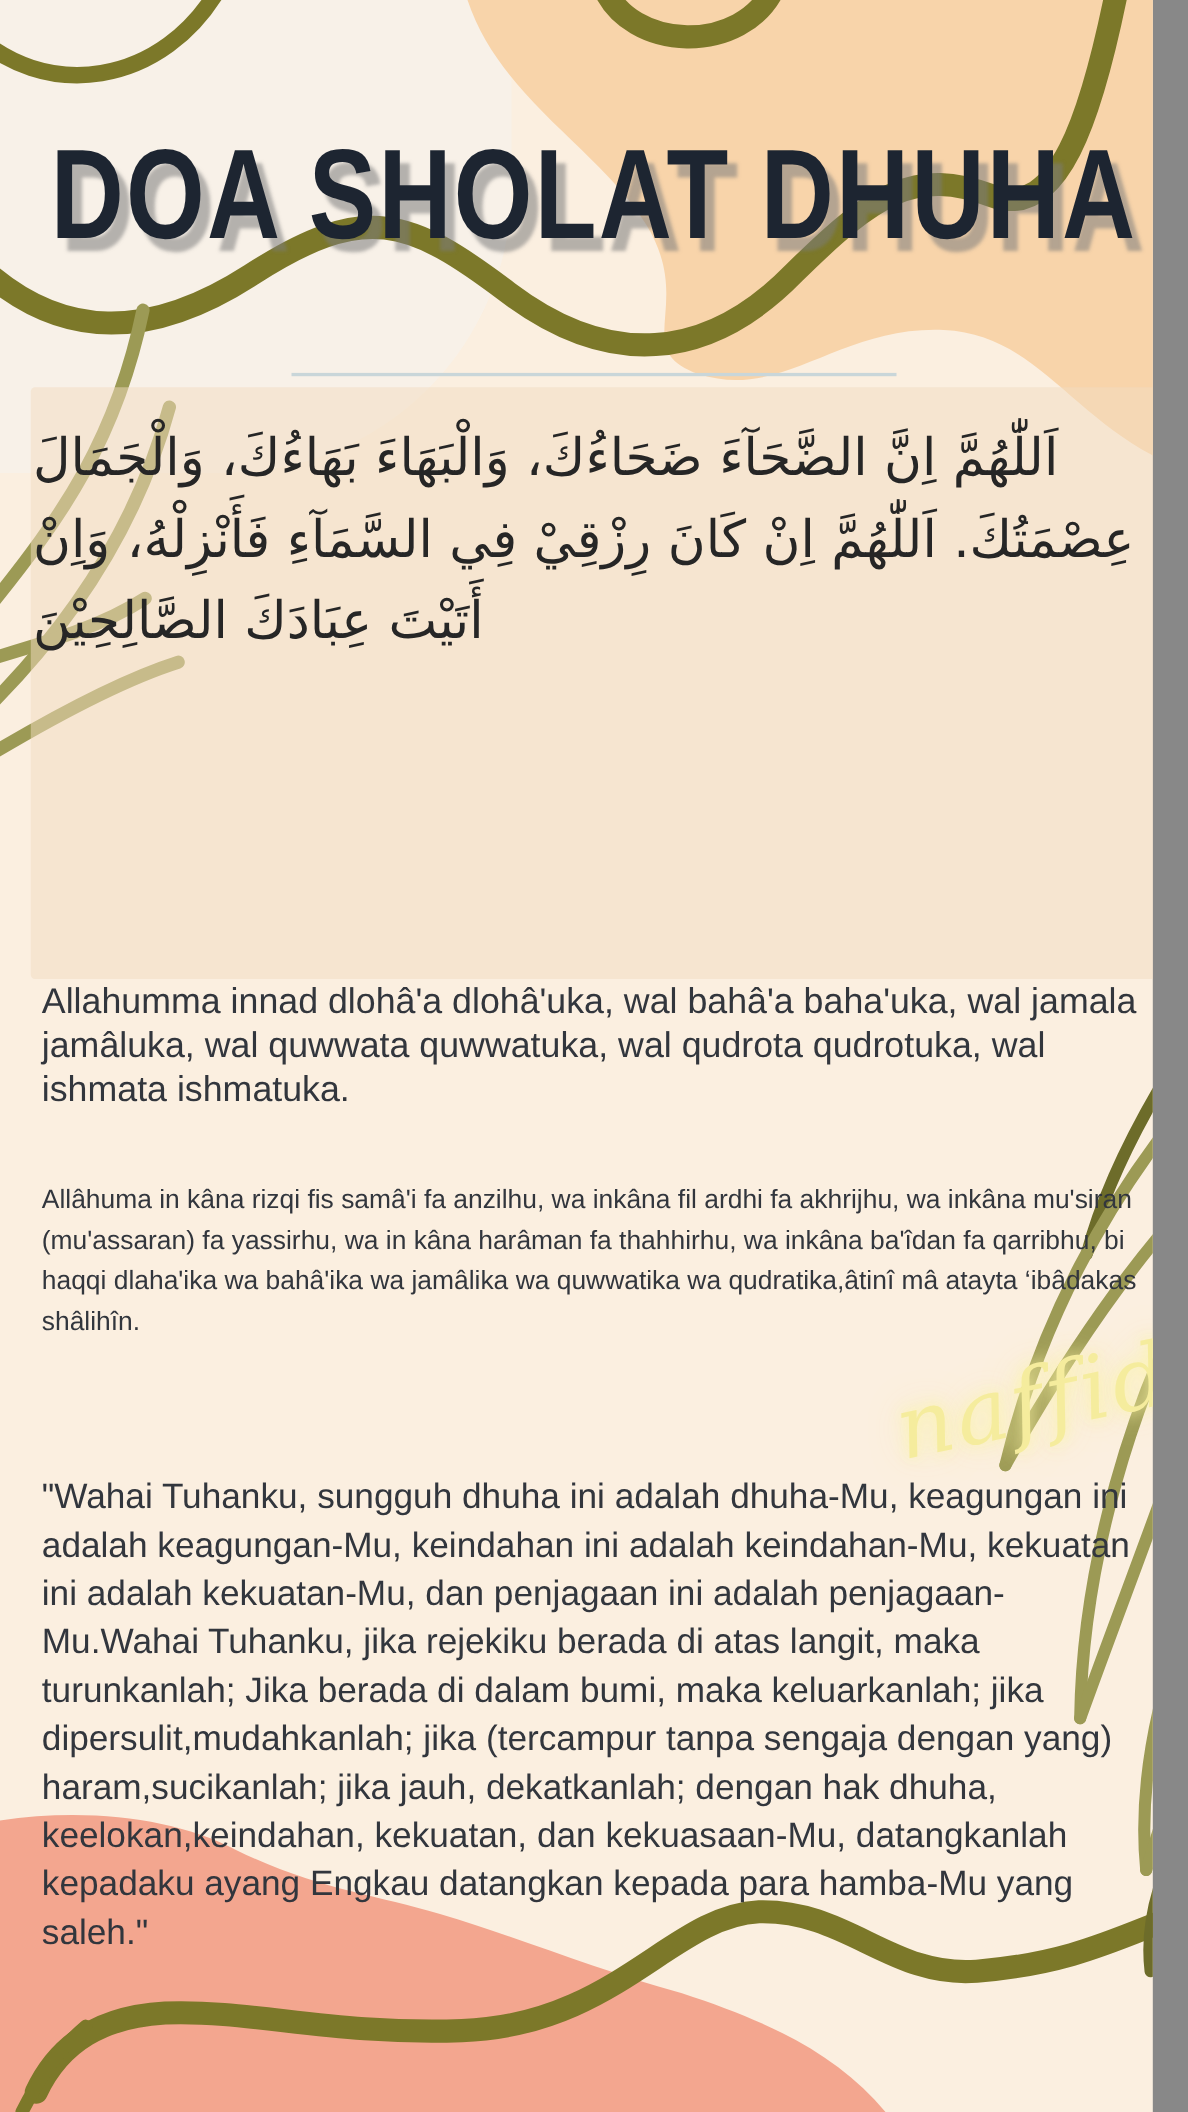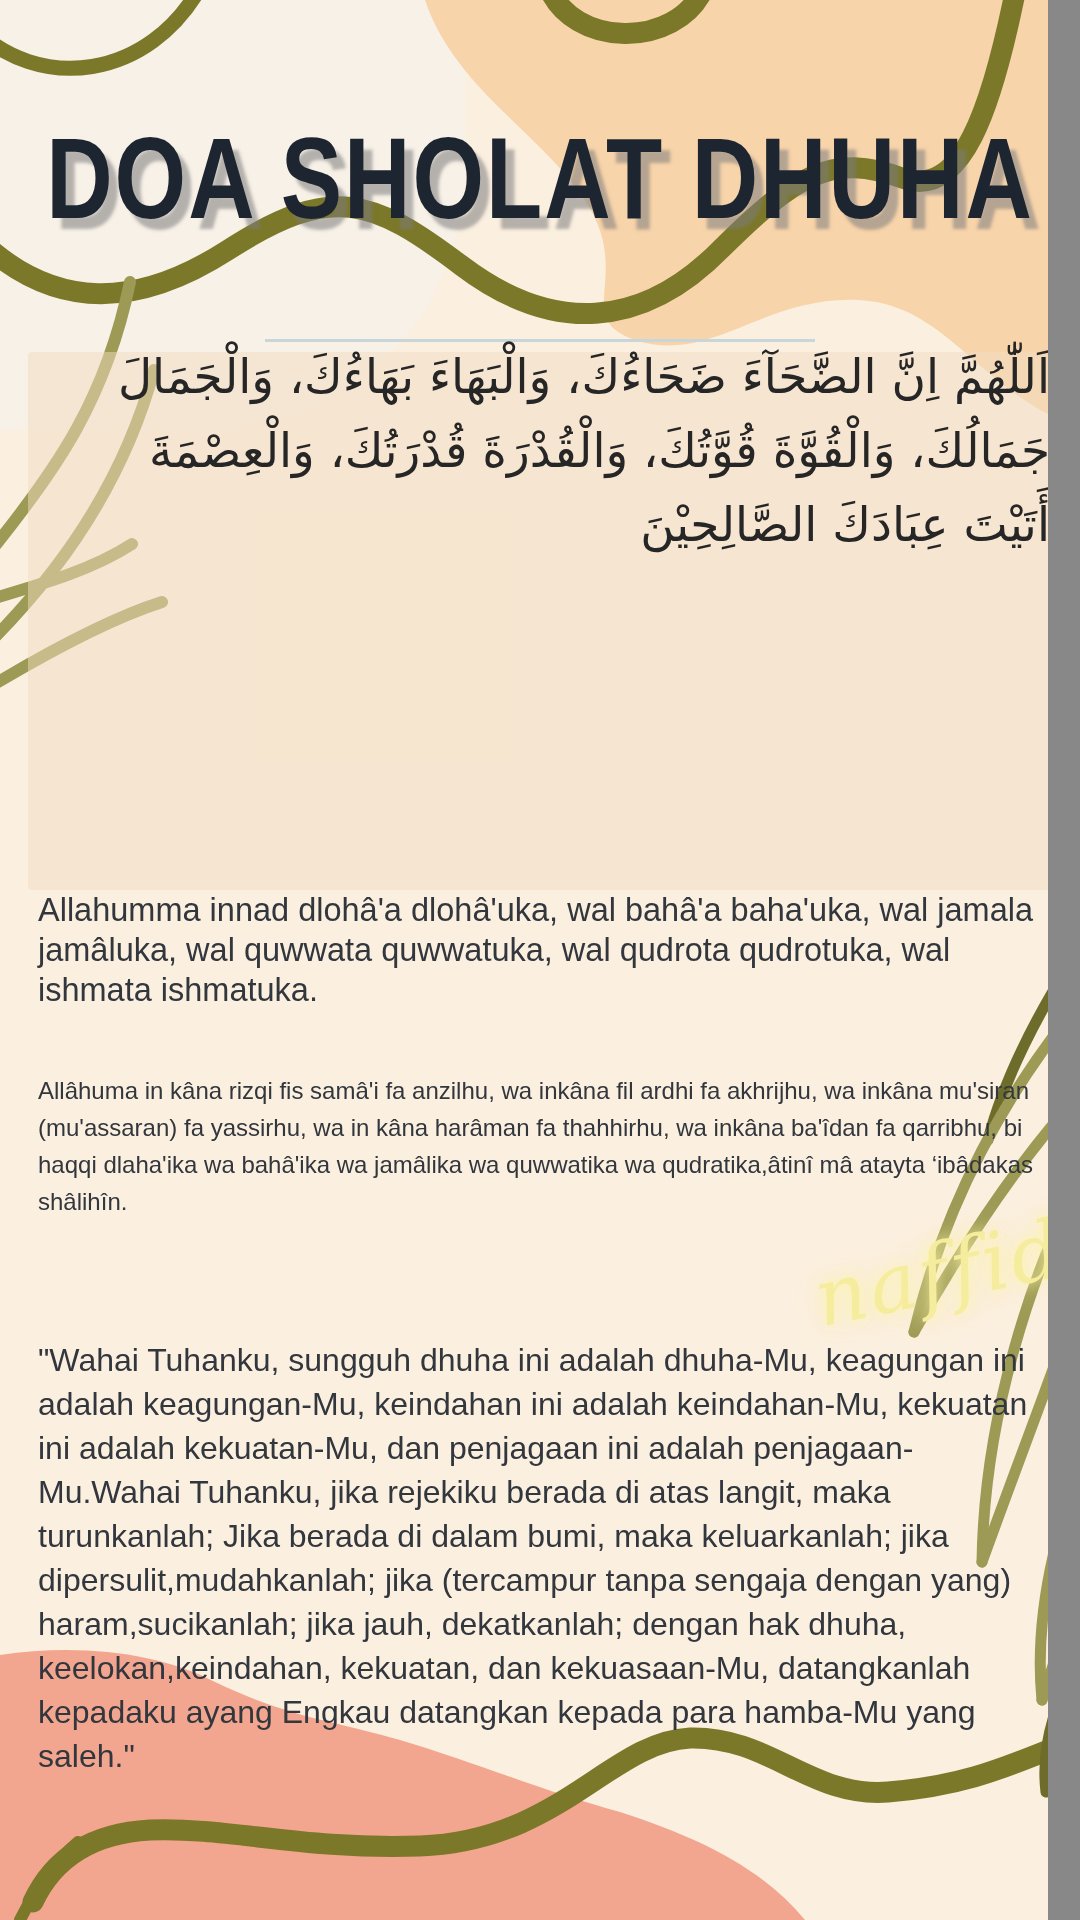--- a/index.html
+++ b/index.html
@@ -34,22 +34,22 @@
     color:var(--title-text,#1D2531);
     transform:scaleY(1.26);transform-origin:top center;
     text-shadow:9px 9px 3px rgba(124,124,124,.55);
     white-space:nowrap;
   }
   .divider{
     position:absolute;left:265px;top:339px;width:550px;height:3px;
     background:var(--divider,#C9D6D9);
   }
   .arabic{
-    position:absolute;left:30px;top:340px;width:1020px;
-    direction:rtl;text-align:right;
+    position:absolute;left:30px;top:380px;width:1020px;
+    direction:rtl;text-align:left;
     font-family:"DejaVu Sans",sans-serif;
     font-size:47px;line-height:74px;
     color:var(--arabic-text,#262626);
   }
   .translit,.translation{
     position:absolute;margin:0;
     font-weight:normal;
     color:var(--body-text,#32363D);
   }
   .p1{left:38px;top:890px;width:1004px;font-size:32.5px;line-height:40px;}
@@ -108,21 +108,21 @@
   </svg>
 
   <div class="arabic-backdrop"></div>
 
   <h1 class="title">DOA SHOLAT DHUHA</h1>
 
   <div class="divider"></div>
 
   <div class="arabic" dir="rtl">
     <div class="ar-line">اَللّٰهُمَّ اِنَّ الضَّحَآءَ ضَحَاءُكَ، وَالْبَهَاءَ بَهَاءُكَ، وَالْجَمَالَ</div>
-    <div class="ar-line">جَمَالُكَ، وَالْقُوَّةَ قُوَّتُكَ، وَالْقُدْرَةَ قُدْرَتُكَ، وَالْعِصْمَةَ</div>
+    <div class="ar-line">عِصْمَتُكَ. اَللّٰهُمَّ اِنْ كَانَ رِزْقِيْ فِي السَّمَآءِ فَأَنْزِلْهُ، وَاِنْ</div>
     <div class="ar-line">أَتَيْتَ عِبَادَكَ الصَّالِحِيْنَ</div>
   </div>
 
   <p class="translit p1">Allahumma innad dlohâ'a dlohâ'uka, wal bahâ'a baha'uka, wal jamala jamâluka, wal quwwata quwwatuka, wal qudrota qudrotuka, wal ishmata ishmatuka.</p>
 
   <p class="translit p2">Allâhuma in kâna rizqi fis samâ'i fa anzilhu, wa inkâna fil ardhi fa akhrijhu, wa inkâna mu'siran (mu'assaran) fa yassirhu, wa in kâna harâman fa thahhirhu, wa inkâna ba'îdan fa qarribhu, bi haqqi dlaha'ika wa bahâ'ika wa jamâlika wa quwwatika wa qudratika,âtinî mâ atayta ‘ibâdakas shâlihîn.</p>
 
   <div class="watermark">naffida</div>
 
   <p class="translation">"Wahai Tuhanku, sungguh dhuha ini adalah dhuha-Mu, keagungan ini adalah keagungan-Mu, keindahan ini adalah keindahan-Mu, kekuatan ini adalah kekuatan-Mu, dan penjagaan ini adalah penjagaan-Mu.Wahai Tuhanku, jika rejekiku berada di atas langit, maka turunkanlah; Jika berada di dalam bumi, maka keluarkanlah; jika dipersulit,mudahkanlah; jika (tercampur tanpa sengaja dengan yang) haram,sucikanlah; jika jauh, dekatkanlah; dengan hak dhuha, keelokan,keindahan, kekuatan, dan kekuasaan-Mu, datangkanlah kepadaku ayang Engkau datangkan kepada para hamba-Mu yang saleh."</p>

